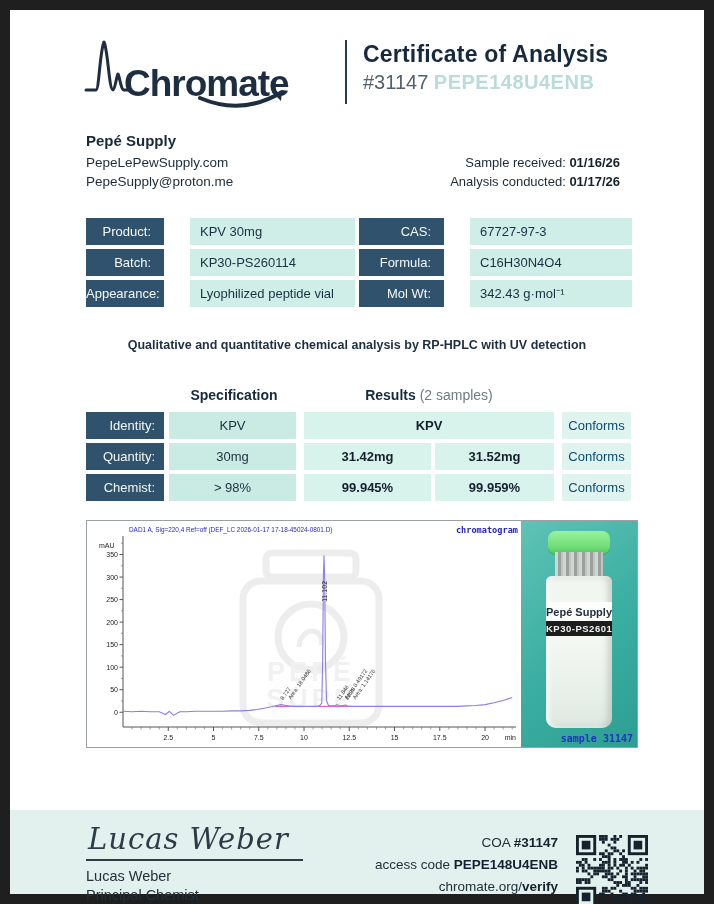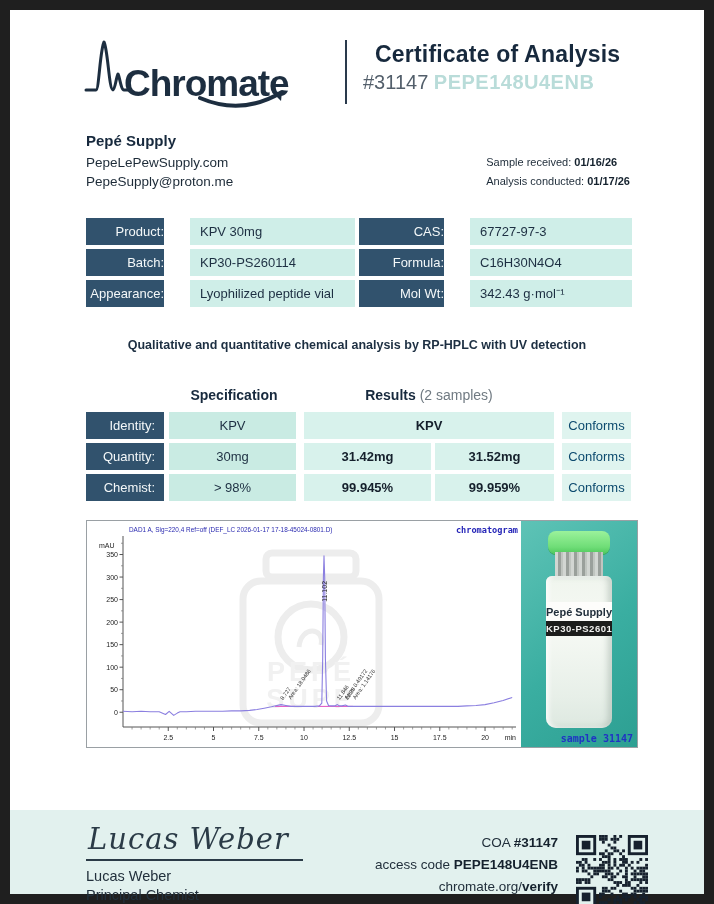--- a/index.html
+++ b/index.html
@@ -4,36 +4,36 @@
 <style>
   * { margin:0; padding:0; box-sizing:border-box; }
   html,body { width:714px; height:904px; }
   body { background:#1f1f1f; position:relative; font-family:"Liberation Sans",sans-serif; overflow:hidden; }
   .page { position:absolute; left:10px; top:10px; width:694px; height:884px; background:#ffffff; }
 
   
   .logo { position:absolute; left:74px; top:24px; width:214px; height:76px; }
   .hdr-divider { position:absolute; left:335px; top:30px; width:2px; height:64px; background:#2a3a4c; }
   .title-block { position:absolute; left:353px; top:31px; }
-  .title { font-size:23px; font-weight:bold; color:#17293d; letter-spacing:0.2px;margin-left:12px; }
+  .title { font-size:23px; font-weight:bold; color:#17293d; letter-spacing:0.2px; }
   .subtitle { font-size:20px; margin-top:3px; }
   .coa-num { color:#535f6b; }
   .access-code { color:#b9dcd9; font-weight:bold; letter-spacing:0.5px; }
 
   
   .supplier { position:absolute; left:76px; top:122px; color:#1d2b38; }
   .supplier .name { font-size:15px; font-weight:bold; color:#17293d; margin-bottom:4px; }
   .supplier .line { font-size:13.5px; line-height:19px; }
-  .dates { position:absolute; right:74px; top:143px; font-size:11px; color:#1d2b38; line-height:19px; }
+  .dates { position:absolute; right:84px; top:143px; text-align:right; font-size:13px; color:#1d2b38; line-height:19px; }
   .dates b { color:#15222e; }
 
   
   .product-grid { position:absolute; left:76px; top:208px; width:546px; display:grid;
                   grid-template-columns:78px 187px 85px 184px; gap:4px; }
-  .p-label { background:#31526d; color:#f4f8f9; text-align:right; padding-right:0; font-size:13px; line-height:27px; height:27px; }
+  .p-label { background:#31526d; color:#f4f8f9; text-align:right; padding-right:13px; font-size:13px; line-height:27px; height:27px; }
   .p-value { background:#cfeee8; color:#1d2f42; padding-left:10px; font-size:13px; line-height:27px; height:27px; white-space:nowrap;margin-left:22px; }
 
   .method-note { position:absolute; left:0; top:328px; width:100%; text-align:center;
                  font-size:12.5px; font-weight:bold; color:#1d2f42; }
 
   
   .spec-header { position:absolute; left:160px; top:377px; width:128px; text-align:center;
                  font-size:14px; font-weight:bold; color:#17293d; }
   .results-header { position:absolute; left:292px; top:377px; width:254px; text-align:center; font-size:14px; color:#17293d; }
   .results-header .rh-bold { font-weight:bold; }

